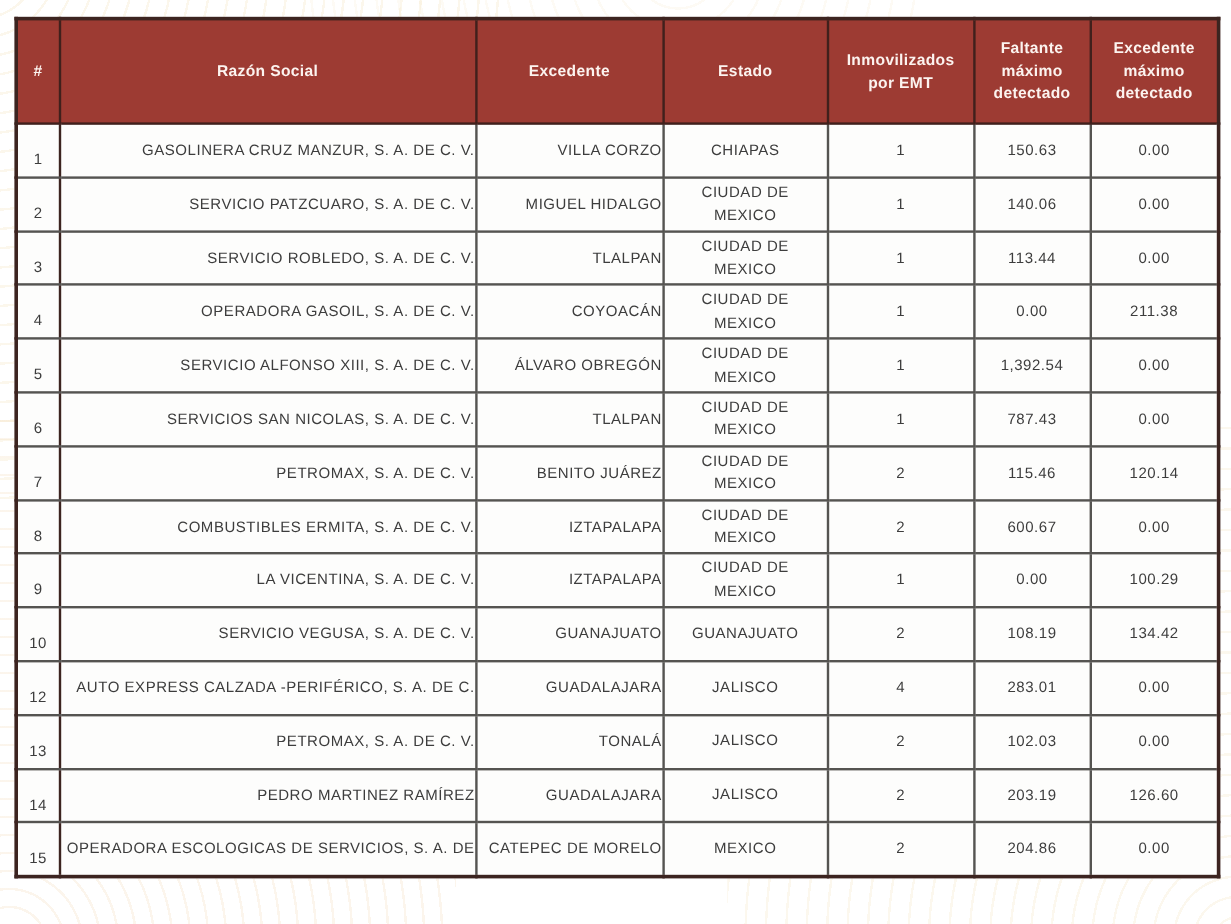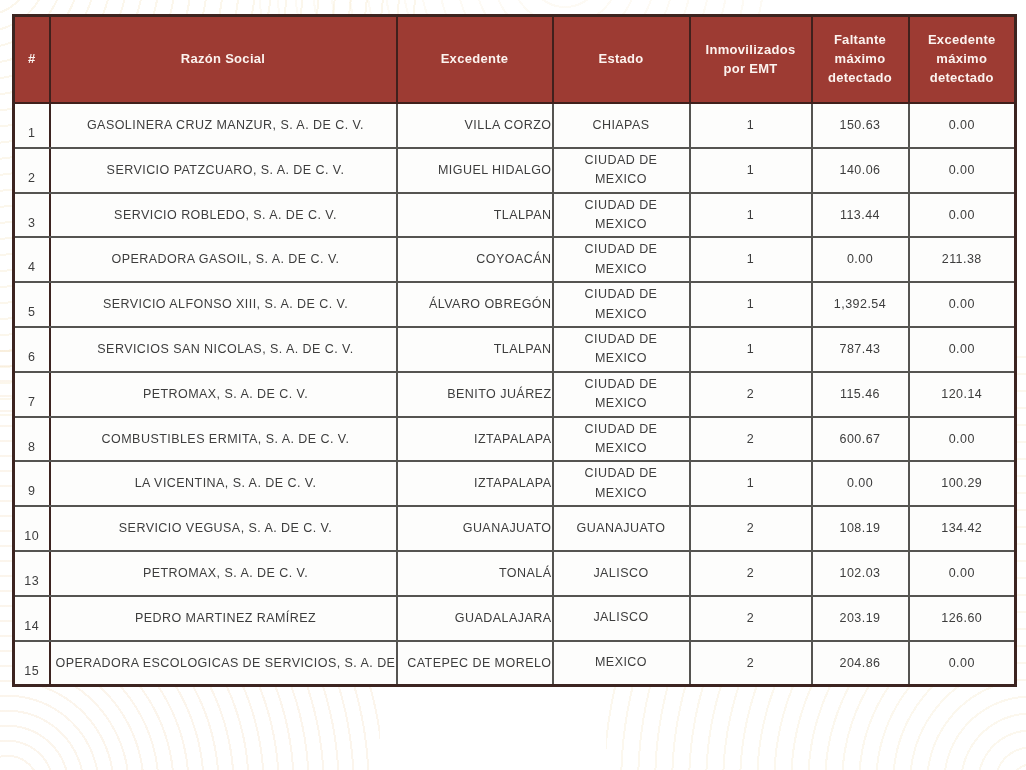--- a/index.html
+++ b/index.html
@@ -64,21 +64,21 @@
     padding: 0;
     overflow: hidden;
     background: #fdfdfc;
   }
   td.c-num {
     text-align: center;
     vertical-align: bottom;
     padding-bottom: 4px;
     border-right: 2px solid #3c2420;
   }
-  td.c-razon { text-align: center; }
+  td.c-razon { text-align: right; }
   td.c-razon .clip {
     display: block;
     white-space: nowrap;
     overflow: hidden;
     padding-left: 5px;
   }
   td.c-muni, td.c-estado, td.c-inmov, td.c-falt, td.c-exc { text-align: center; }
   td.c-muni .clip-center {
     display: block;
     white-space: nowrap;
@@ -251,20 +251,33 @@
     <td class="c-muni">
             <span class="clip-center">GUANAJUATO</span>
           </td>
     <td class="c-estado"><span class="estado-wrap">GUANAJUATO</span></td>
     <td class="c-inmov"><span>2</span></td>
     <td class="c-falt"><span>108.19</span></td>
     <td class="c-exc"><span>134.42</span></td>
   </tr>
 
 
+  <tr class="body-row">
+    <td class="c-num"><span>12</span></td>
+    <td class="c-razon">
+            <span class="clip">AUTO EXPRESS CALZADA -PERIFÉRICO, S. A. DE C.</span>
+          </td>
+    <td class="c-muni">
+            <span class="clip-center">GUADALAJARA</span>
+          </td>
+    <td class="c-estado"><span class="estado-wrap">JALISCO</span></td>
+    <td class="c-inmov"><span>4</span></td>
+    <td class="c-falt"><span>283.01</span></td>
+    <td class="c-exc"><span>0.00</span></td>
+  </tr>
 
   <tr class="body-row">
     <td class="c-num"><span>13</span></td>
     <td class="c-razon">
             <span class="clip">PETROMAX, S. A. DE C. V.</span>
           </td>
     <td class="c-muni">
             <span class="clip-center">TONALÁ</span>
           </td>
     <td class="c-estado"><span class="estado-wrap">JALISCO</span></td>

